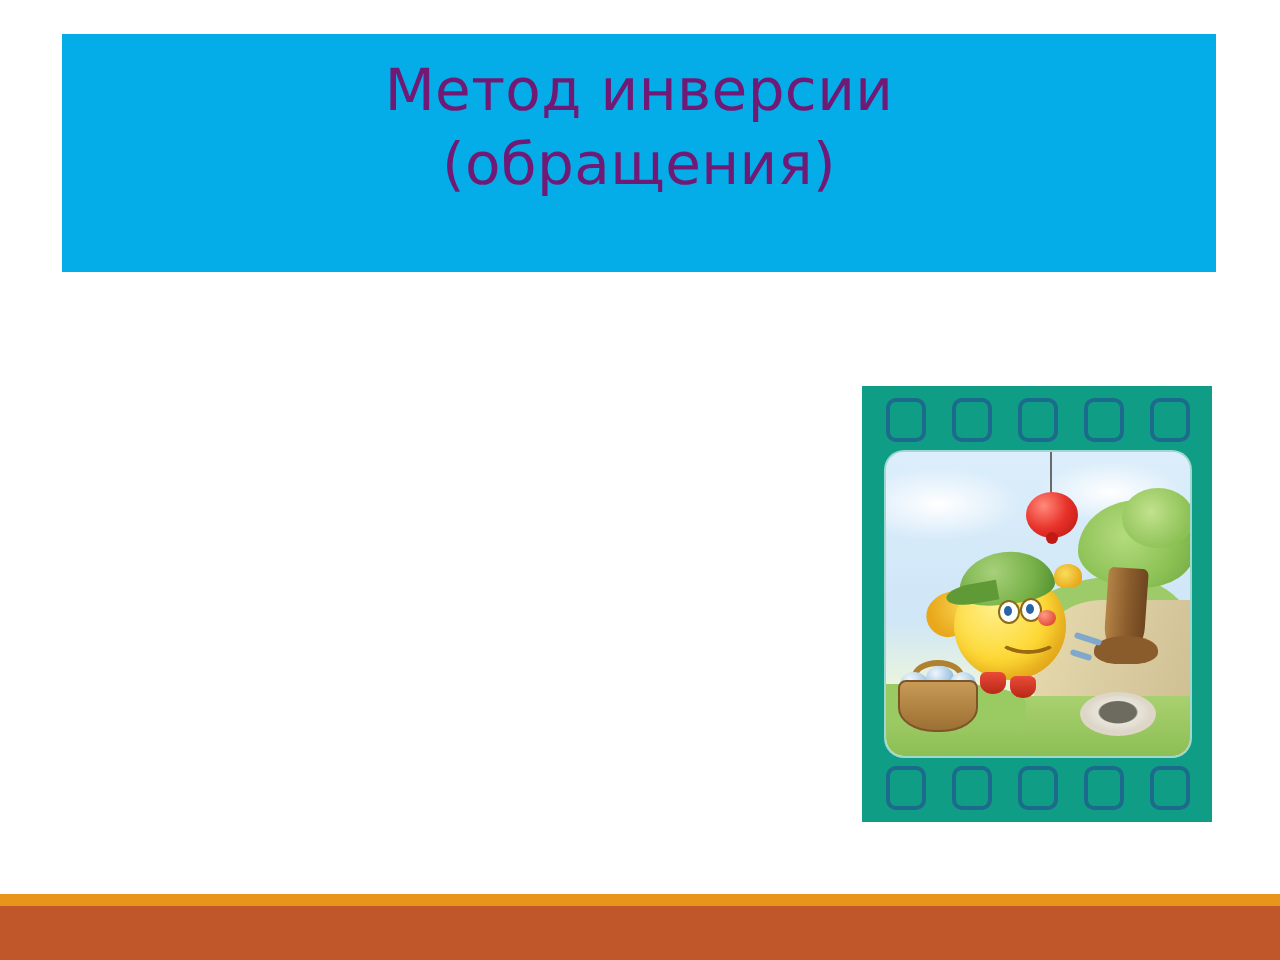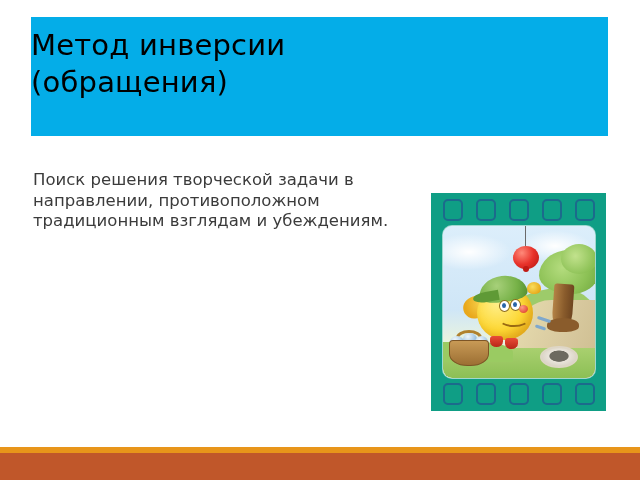--- a/index.html
+++ b/index.html
@@ -32,21 +32,22 @@
     width: 577px;
     height: 119px;
     background: #04ade8;
     box-sizing: border-box;
   }
   .title-text {
     position: absolute;
     left: 0;
     top: 10px;
     width: 100%;
-    color: #000000;
+    text-align: center;
+    color: #701a75;
     font-size: 29px;
     line-height: 37px;
     font-weight: 400;
     letter-spacing: 0.2px;
     white-space: pre-line;
     font-family: "DejaVu Sans", "Liberation Sans", sans-serif;
   }
 
   
   .body-text {
@@ -313,21 +314,20 @@
 </head>
 <body>
 
 <div class="slide">
 
   <div class="title-banner">
     <div class="title-text">Метод инверсии
 (обращения)</div>
   </div>
 
-  <div class="body-text">Поиск решения творческой задачи в направлении, противоположном традиционным взглядам и убеждениям.</div>
 
   <div class="filmstrip">
 
     <div class="sprocket-row">
       <span class="sprocket-hole"></span>
       <span class="sprocket-hole"></span>
       <span class="sprocket-hole"></span>
       <span class="sprocket-hole"></span>
       <span class="sprocket-hole"></span>
     </div>

